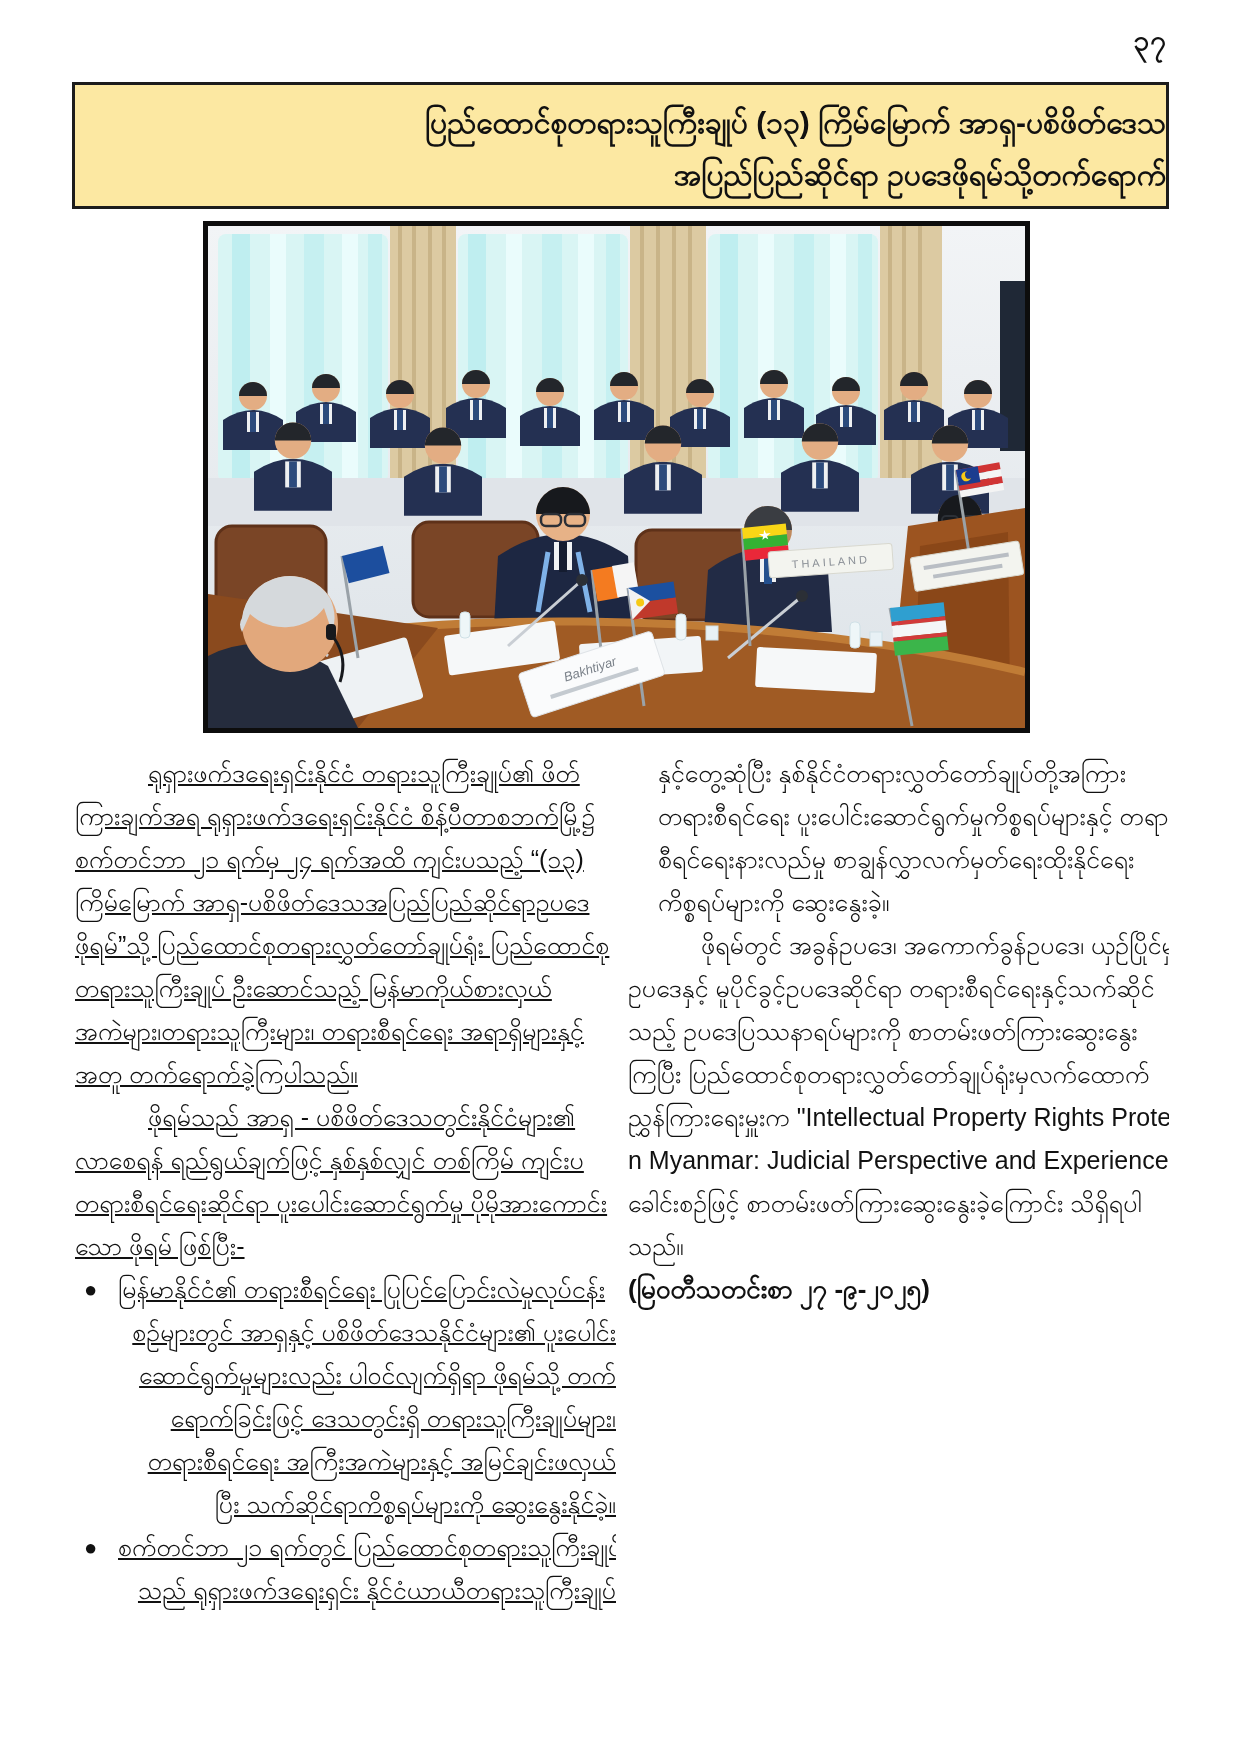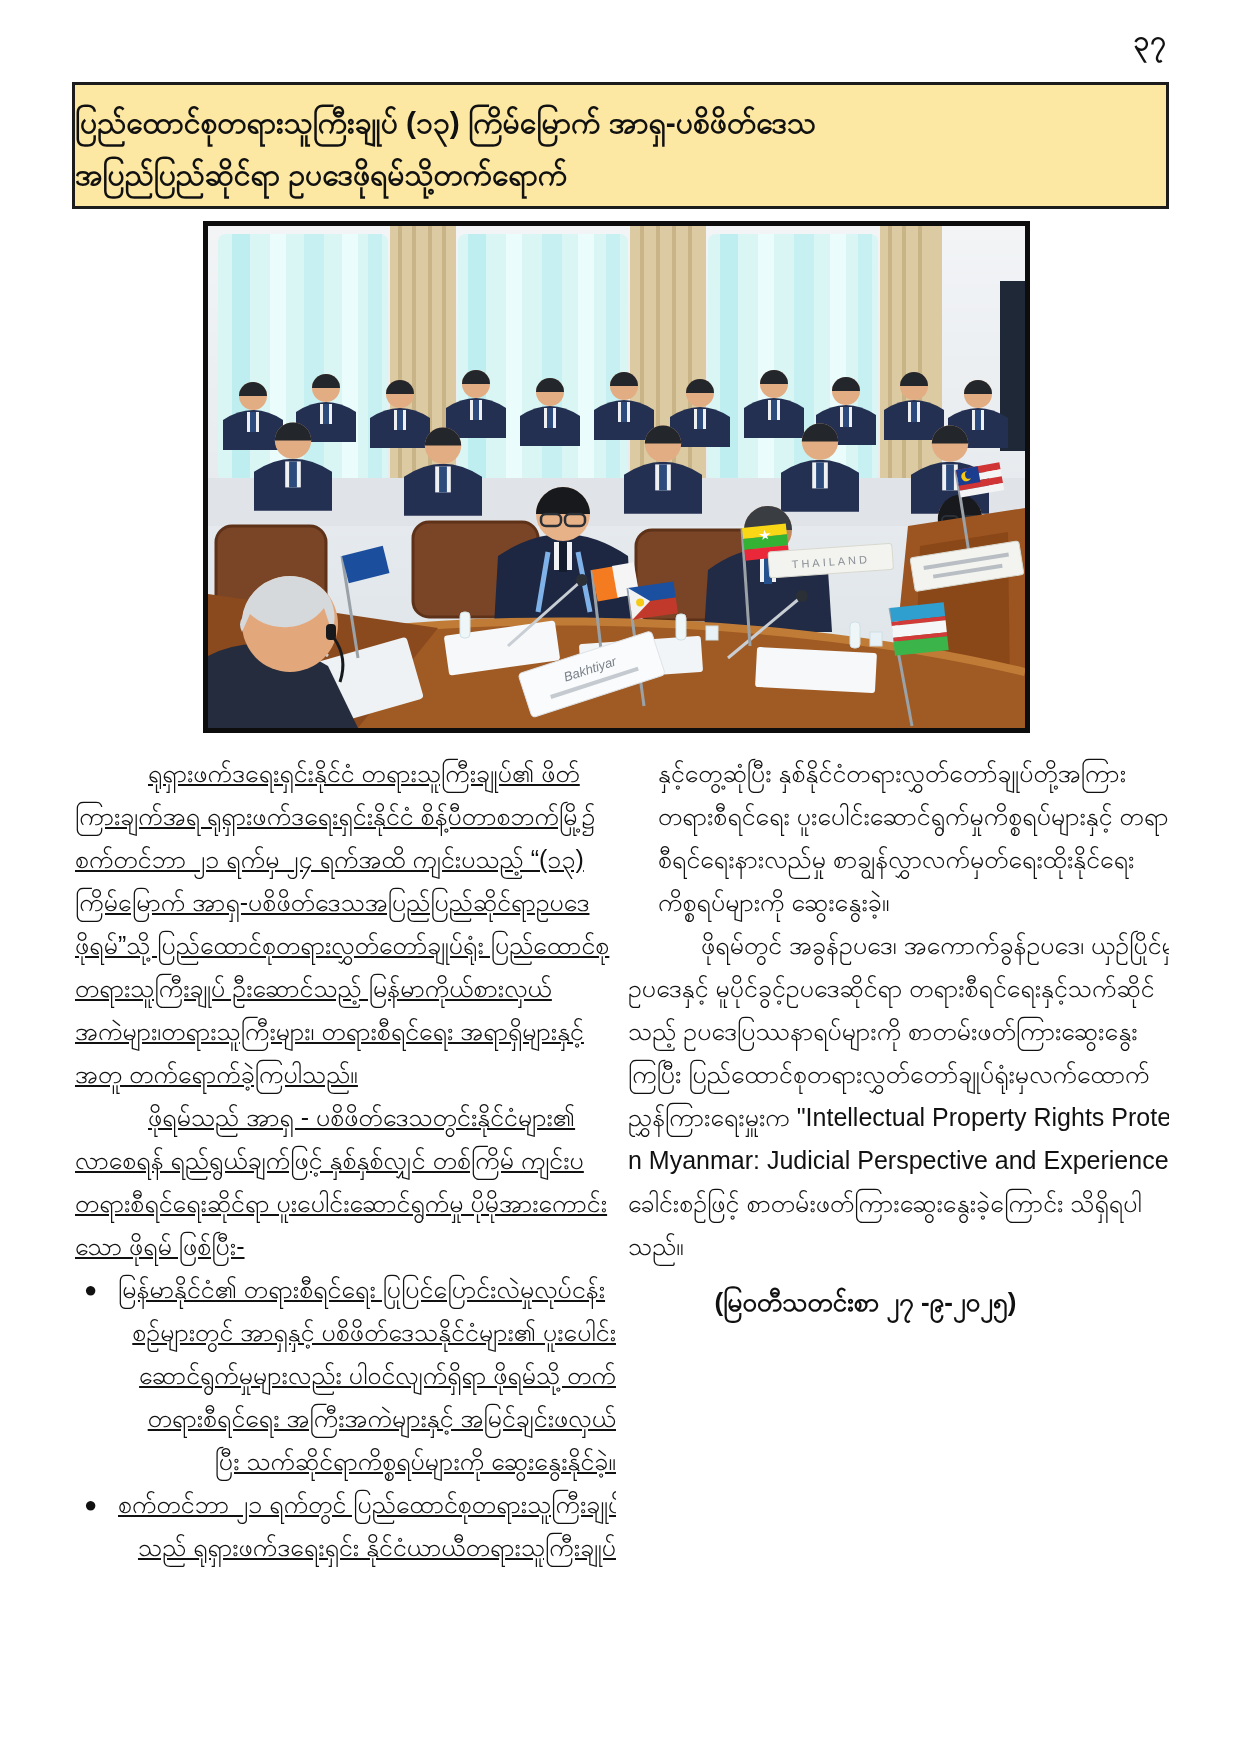--- a/index.html
+++ b/index.html
@@ -15,21 +15,21 @@
     overflow:hidden;
   }
   .page-number{
     position:absolute; top:22px; right:74px;
     font-size:28px; font-weight:700; letter-spacing:1px;
   }
   .header-box{
     position:absolute; left:72px; top:82px; width:1097px; height:127px;
     background:var(--header-bg);
     border:3px solid var(--header-border);
-    text-align:left;
+    text-align:right;
     padding-top:12px;
   }
   .title-line{
     font-size:30px; font-weight:700; line-height:52px;
     white-space:nowrap; overflow:hidden;
   }
   .photo-frame{
     position:absolute; left:203px; top:221px; width:827px; height:512px;
     border:5px solid #0d0d0d; background:#e9edf0;
   }
@@ -44,22 +44,22 @@
     white-space:nowrap; overflow:hidden; position:relative;
   }
   .line.first{padding-left:73px;}
   .line.hang{padding-left:43px;text-align:right;}
   .line.cont{padding-left:30px;}
   .line.bullet{padding-left:43px;}
   .line.bullet .dot{
     position:absolute; left:9px; top:0; font-size:22px; line-height:43px;
   }
   .attribution{
-    margin-top:13px; height:43px; line-height:43px;
-    font-size:26px; font-weight:700; text-align:center; padding-right:66px;
+    height:43px; line-height:43px;
+    font-size:26px; font-weight:700; text-align:left; padding-right:66px;
     white-space:nowrap; overflow:hidden;
   }
 </style>
 </head>
 <body>
 
 <div class="page">
 
   <div class="page-number">၃၇</div>
 
@@ -295,20 +295,21 @@
       <div class="line">တရားသူကြီးချုပ် ဦးဆောင်သည့် မြန်မာကိုယ်စားလှယ်</div>
       <div class="line">အကဲများ၊တရားသူကြီးများ၊ တရားစီရင်ရေး အရာရှိများနှင့်</div>
       <div class="line">အတူ တက်ရောက်ခဲ့ကြပါသည်။</div>
       <div class="line first">ဖိုရမ်သည် အာရှ - ပစိဖိတ်ဒေသတွင်းနိုင်ငံများ၏</div>
       <div class="line">လာစေရန် ရည်ရွယ်ချက်ဖြင့် နှစ်နှစ်လျှင် တစ်ကြိမ် ကျင်းပ</div>
       <div class="line">တရားစီရင်ရေးဆိုင်ရာ ပူးပေါင်းဆောင်ရွက်မှု ပိုမိုအားကောင်း</div>
       <div class="line">သော ဖိုရမ် ဖြစ်ပြီး-</div>
       <div class="line bullet"><span class="dot">●</span><span>မြန်မာနိုင်ငံ၏ တရားစီရင်ရေး ပြုပြင်ပြောင်းလဲမှုလုပ်ငန်း</span></div>
       <div class="line hang">စဉ်များတွင် အာရှနှင့် ပစိဖိတ်ဒေသနိုင်ငံများ၏ ပူးပေါင်း</div>
       <div class="line hang">ဆောင်ရွက်မှုများလည်း ပါဝင်လျက်ရှိရာ ဖိုရမ်သို့ တက်</div>
+      <div class="line hang">ရောက်ခြင်းဖြင့် ဒေသတွင်းရှိ တရားသူကြီးချုပ်များ၊</div>
       <div class="line hang">တရားစီရင်ရေး အကြီးအကဲများနှင့် အမြင်ချင်းဖလှယ်</div>
       <div class="line hang">ပြီး သက်ဆိုင်ရာကိစ္စရပ်များကို ဆွေးနွေးနိုင်ခဲ့။</div>
       <div class="line bullet"><span class="dot">●</span><span>စက်တင်ဘာ ၂၁ ရက်တွင် ပြည်ထောင်စုတရားသူကြီးချုပ်</span></div>
       <div class="line hang">သည် ရုရှားဖက်ဒရေးရှင်း နိုင်ငံယာယီတရားသူကြီးချုပ်</div>
     </div>
 
   <div class="col col-right">
     <div>
         <div class="line cont">နှင့်တွေ့ဆုံပြီး နှစ်နိုင်ငံတရားလွှတ်တော်ချုပ်တို့အကြား</div>
         <div class="line cont">တရားစီရင်ရေး ပူးပေါင်းဆောင်ရွက်မှုကိစ္စရပ်များနှင့် တရား</div>

